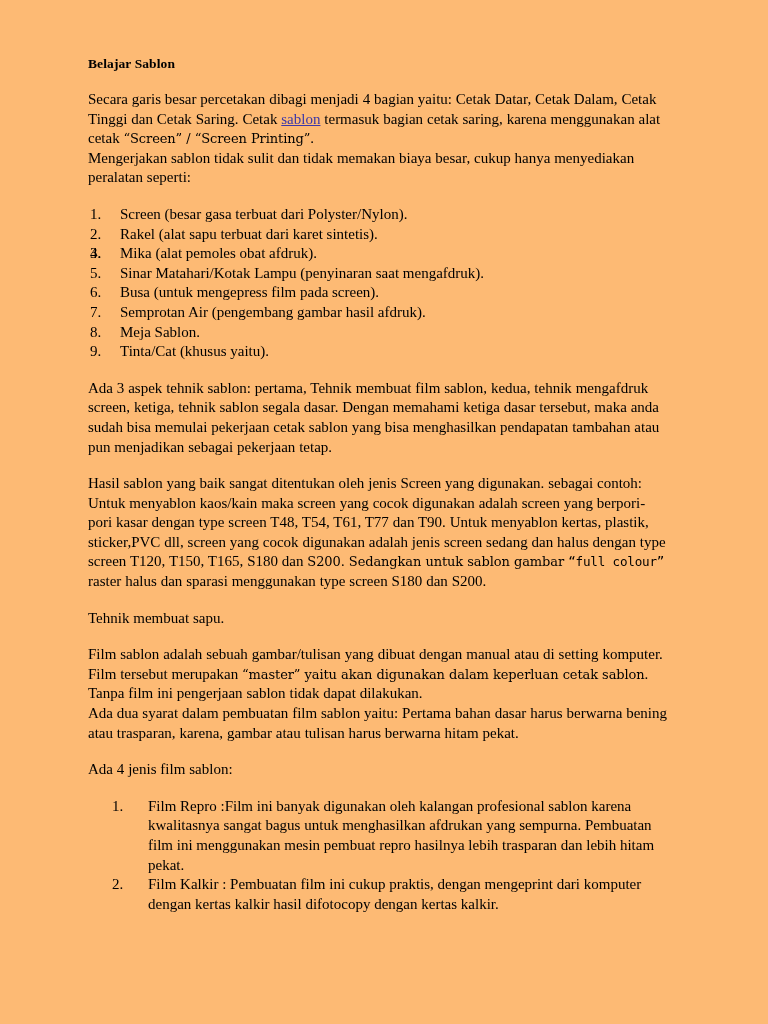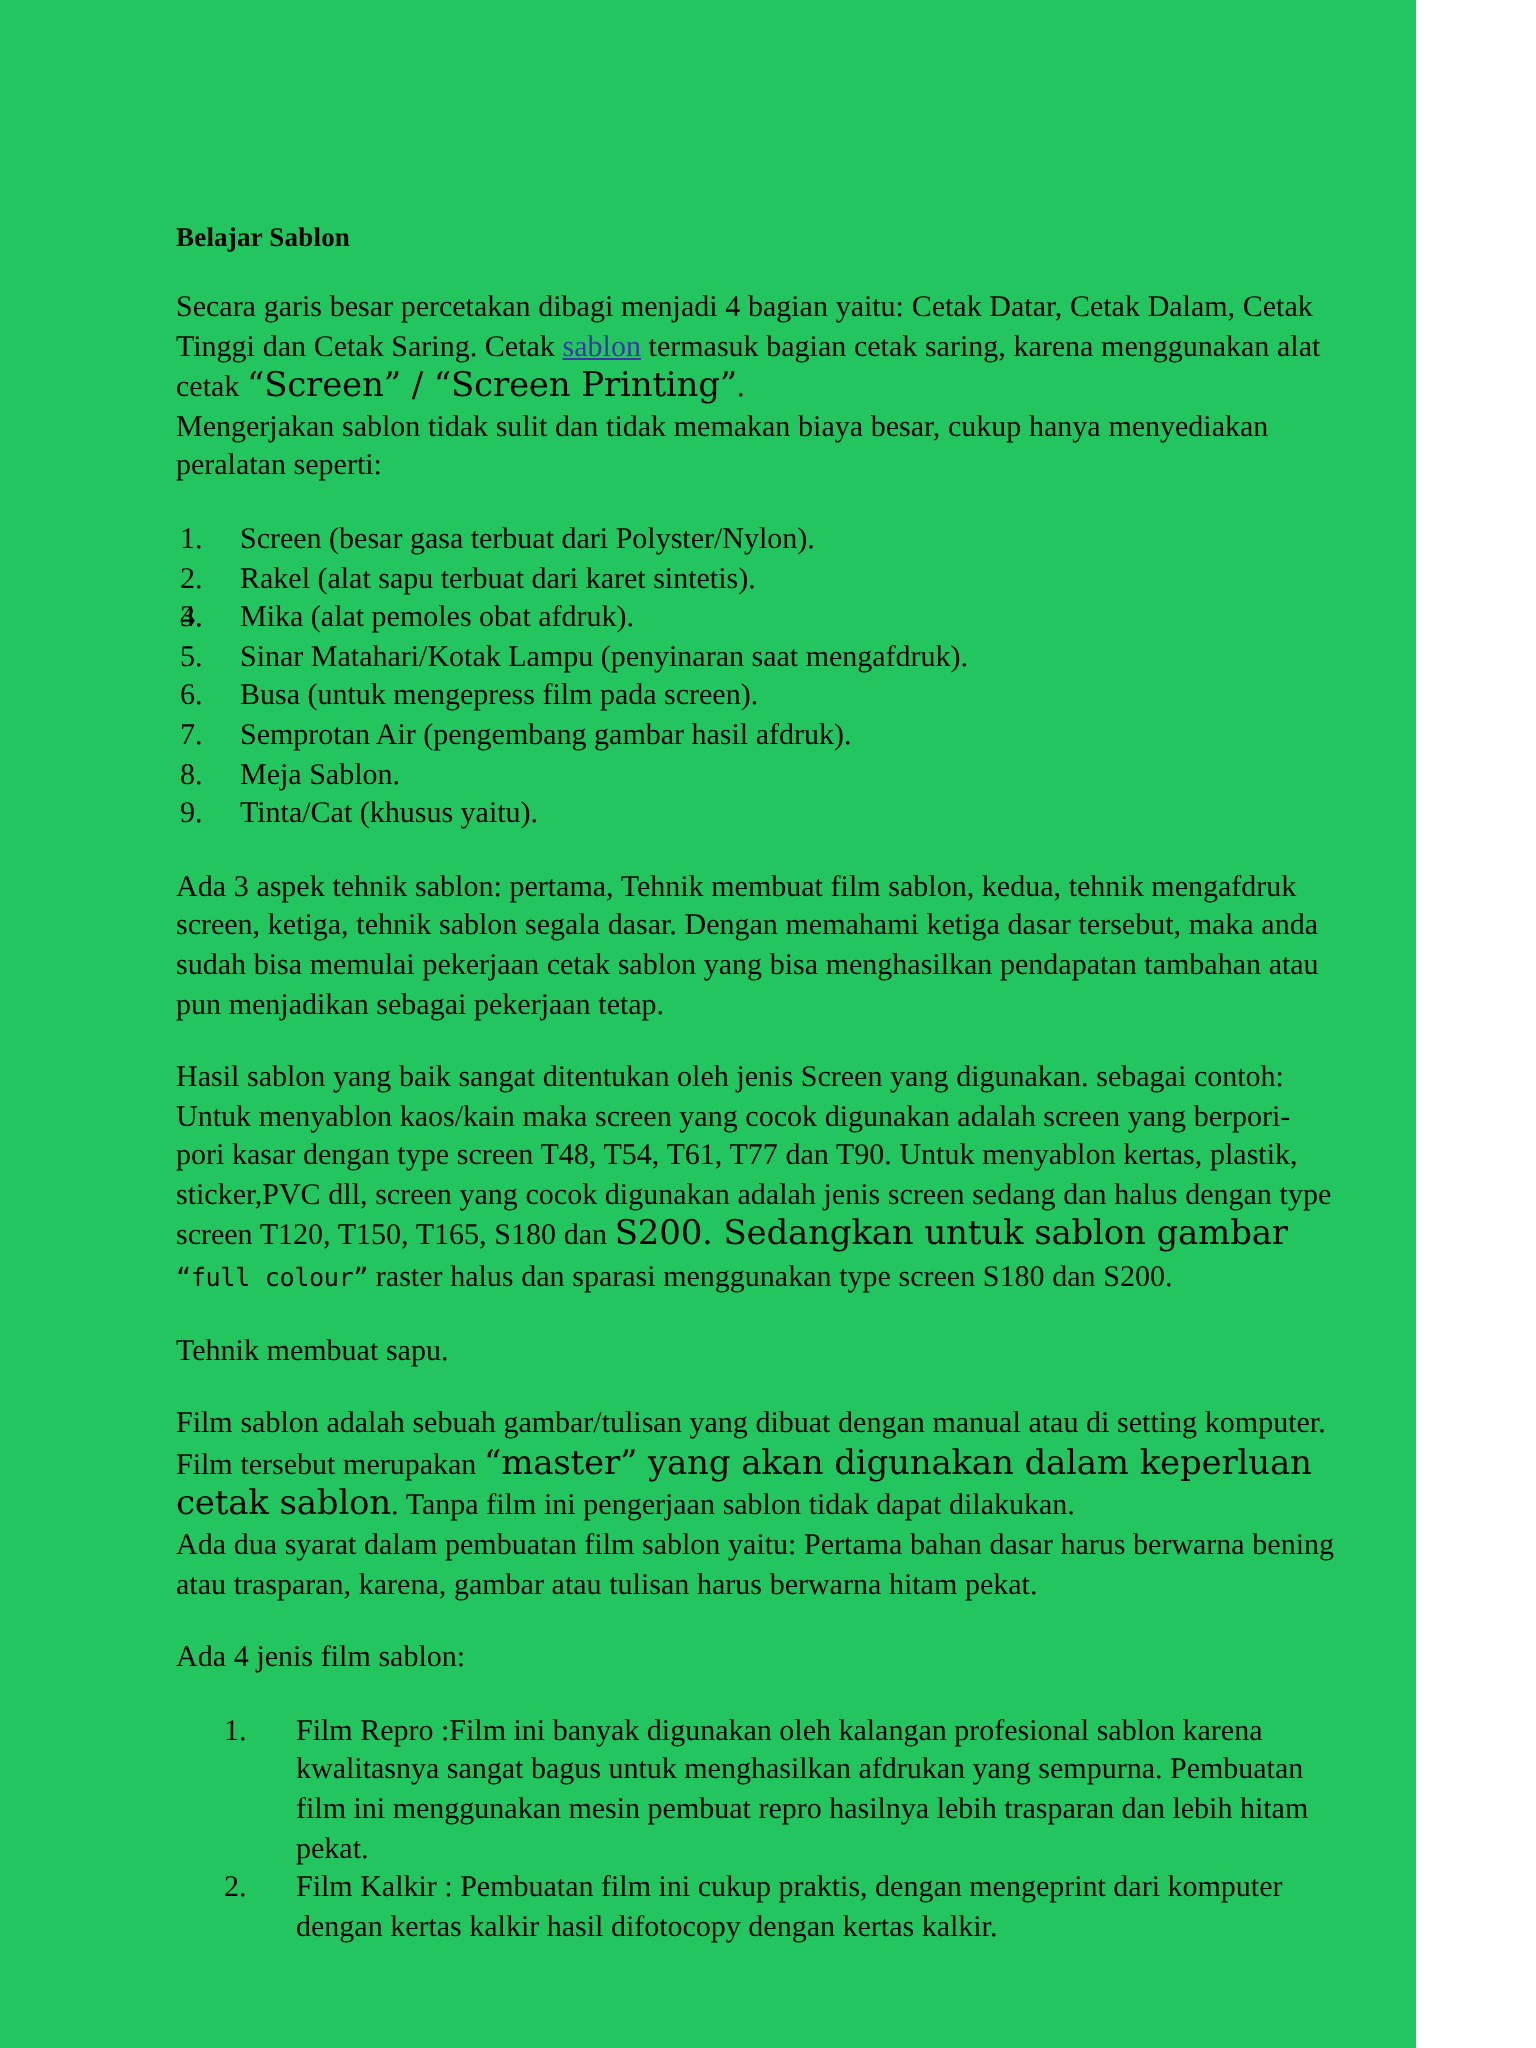--- a/index.html
+++ b/index.html
@@ -12,25 +12,25 @@
     width: 768px;
     height: 1024px;
     overflow: hidden;
     font-family: "Liberation Serif", "DejaVu Serif", serif;
     color: #000000;
     -webkit-font-smoothing: antialiased;
   }
 
   .page {
     position: relative;
-    width: 708px;
+    width: 768px;
     height: 1024px;
-    background: #22c55e;
+    background: #fdba74;
     box-sizing: border-box;
-    padding: 111px 100px 0 88px;
+    padding: 56px 100px 0 88px;
   }
 
   .doc-body {
     width: 580px;
   }
 
   .doc-title {
     font-family: "Liberation Serif", "DejaVu Serif", serif;
     font-weight: bold;
     font-size: 13.5px;
@@ -47,21 +47,21 @@
     word-spacing: 0.1px;
   }
 
   p.para.tight {
     margin-bottom: 0;
   }
 
   
   .alt-font {
     font-family: "DejaVu Serif", "Liberation Serif", serif;
-    font-size: 17px;
+    font-size: 13px;
     letter-spacing: -0.1px;
   }
   .mono-run {
     font-family: "DejaVu Sans Mono", "Liberation Mono", monospace;
     font-size: 12.6px;
     letter-spacing: -0.2px;
   }
 
   a.inline-link {
     color: #3b37a8;
@@ -149,21 +149,21 @@
         <span>Tinta/Cat (khusus yaitu).</span>
       </li>
     </ol>
 
     <p class="para">Ada 3 aspek tehnik sablon: pertama, Tehnik membuat film sablon, kedua, tehnik mengafdruk screen, ketiga, tehnik sablon segala dasar. Dengan memahami ketiga dasar tersebut, maka anda sudah bisa memulai pekerjaan cetak sablon yang bisa menghasilkan pendapatan tambahan atau pun menjadikan sebagai pekerjaan tetap.</p>
 
     <p class="para"><span>Hasil sablon yang baik sangat ditentukan oleh jenis Screen yang digunakan. sebagai contoh: Untuk menyablon kaos/kain maka screen yang cocok digunakan adalah screen yang berpori-pori kasar dengan type screen T48, T54, T61, T77 dan T90. Untuk menyablon kertas, plastik, sticker,PVC dll, screen yang cocok digunakan adalah jenis screen sedang dan halus dengan type screen T120, T150, T165, S180 dan </span><span class="alt-font">S200. Sedangkan untuk sablon gambar </span><span class="mono-run">“full colour”</span><span> raster halus dan sparasi menggunakan type screen S180 dan S200.</span></p>
 
     <p class="para">Tehnik membuat sapu.</p>
 
-    <p class="para tight"><span>Film sablon adalah sebuah gambar/tulisan yang dibuat dengan manual atau di setting komputer. Film tersebut merupakan </span><span class="alt-font">“master” yang akan digunakan dalam keperluan cetak sablon</span><span>. Tanpa film ini pengerjaan sablon tidak dapat dilakukan.</span></p>
+    <p class="para tight"><span>Film sablon adalah sebuah gambar/tulisan yang dibuat dengan manual atau di setting komputer. Film tersebut merupakan </span><span class="alt-font">“master” yaitu akan digunakan dalam keperluan cetak sablon</span><span>. Tanpa film ini pengerjaan sablon tidak dapat dilakukan.</span></p>
 
     <p class="para">Ada dua syarat dalam pembuatan film sablon yaitu: Pertama bahan dasar harus berwarna bening atau trasparan, karena, gambar atau tulisan harus berwarna hitam pekat.</p>
 
     <p class="para">Ada 4 jenis film sablon:</p>
 
     <ol class="numlist indented">
       <li>
         <span class="num">1.</span>
         <span>Film Repro :Film ini banyak digunakan oleh kalangan profesional sablon karena kwalitasnya sangat bagus untuk menghasilkan afdrukan yang sempurna. Pembuatan film ini menggunakan mesin pembuat repro hasilnya lebih trasparan dan lebih hitam pekat.</span>
       </li>

